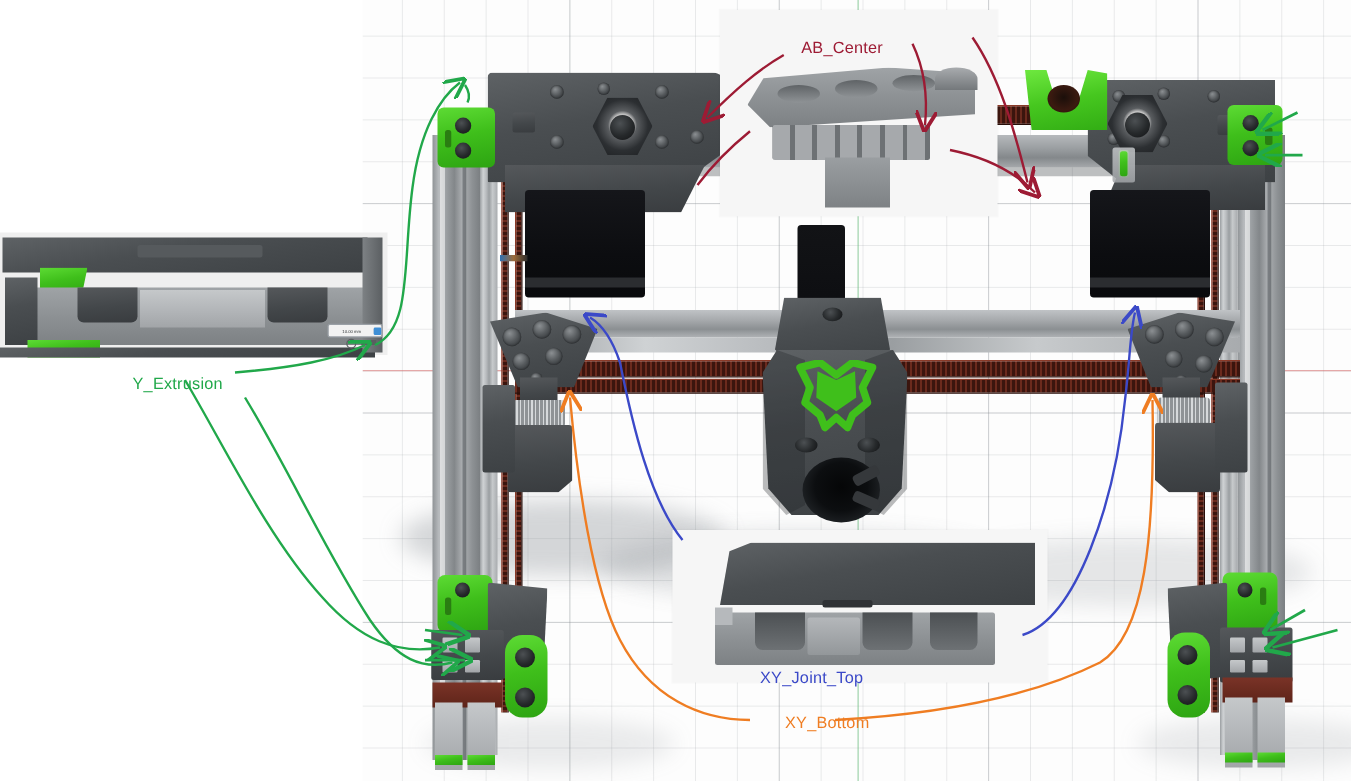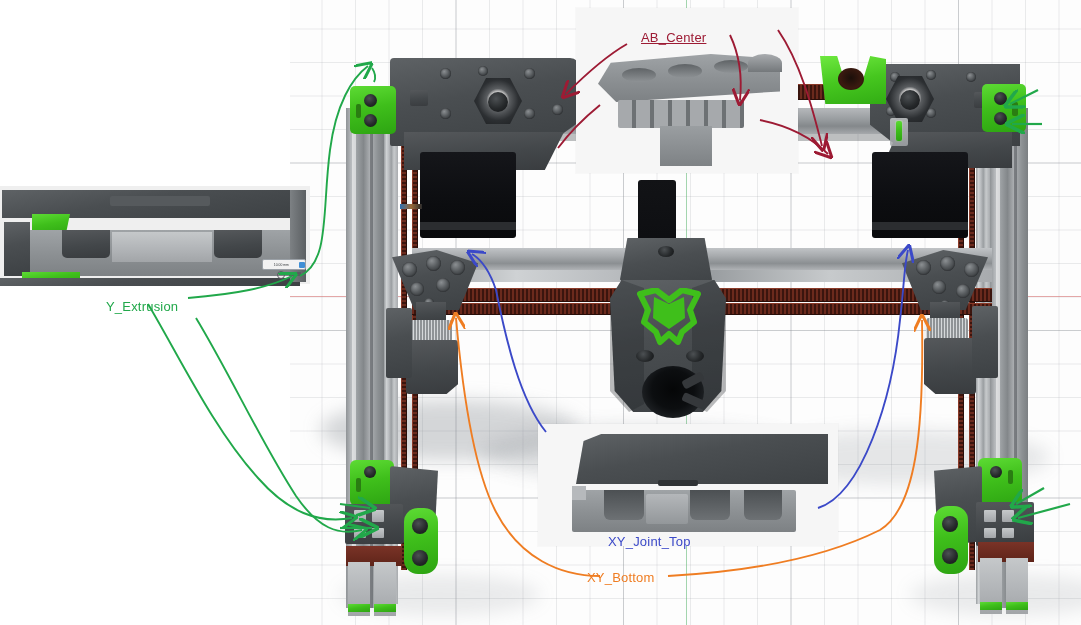--- a/index.html
+++ b/index.html
@@ -347,21 +347,21 @@
       <path d="M546,432 C520,400 506,340 496,290 C490,272 482,260 472,254" marker-end="url(#ar-b)"></path>
       <path d="M818,508 C862,494 892,400 900,320 C904,288 904,266 908,250" marker-end="url(#ar-b)"></path>
     </g>
 
     <g fill="none" stroke="#ef7d22" stroke-width="1.9">
       <path d="M600,576 C560,576 520,558 496,512 C474,470 462,386 456,318" marker-end="url(#ar-o)"></path>
       <path d="M668,576 C740,572 820,560 880,530 C916,508 924,430 922,320" marker-end="url(#ar-o)"></path>
     </g>
   </svg>
 
-  <div class="lbl lbl-ab" style="left:641px;top:30px;text-decoration:underline;">AB_Center</div>
+  <div class="lbl lbl-ab" style="left:641px;top:30px;">AB_Center</div>
 
   <div class="lbl lbl-y" style="left:106px;top:299px;">Y_Extrusion</div>
 
   <div class="lbl lbl-jt" style="left:608px;top:534px;">XY_Joint_Top</div>
 
-  <div class="lbl lbl-bt" style="left:587px;top:570px;">XY_Bottom</div>
+  <div class="lbl lbl-bt" style="left:628px;top:570px;">XY_Bottom</div>
 
 </div>
 
 </body></html>

